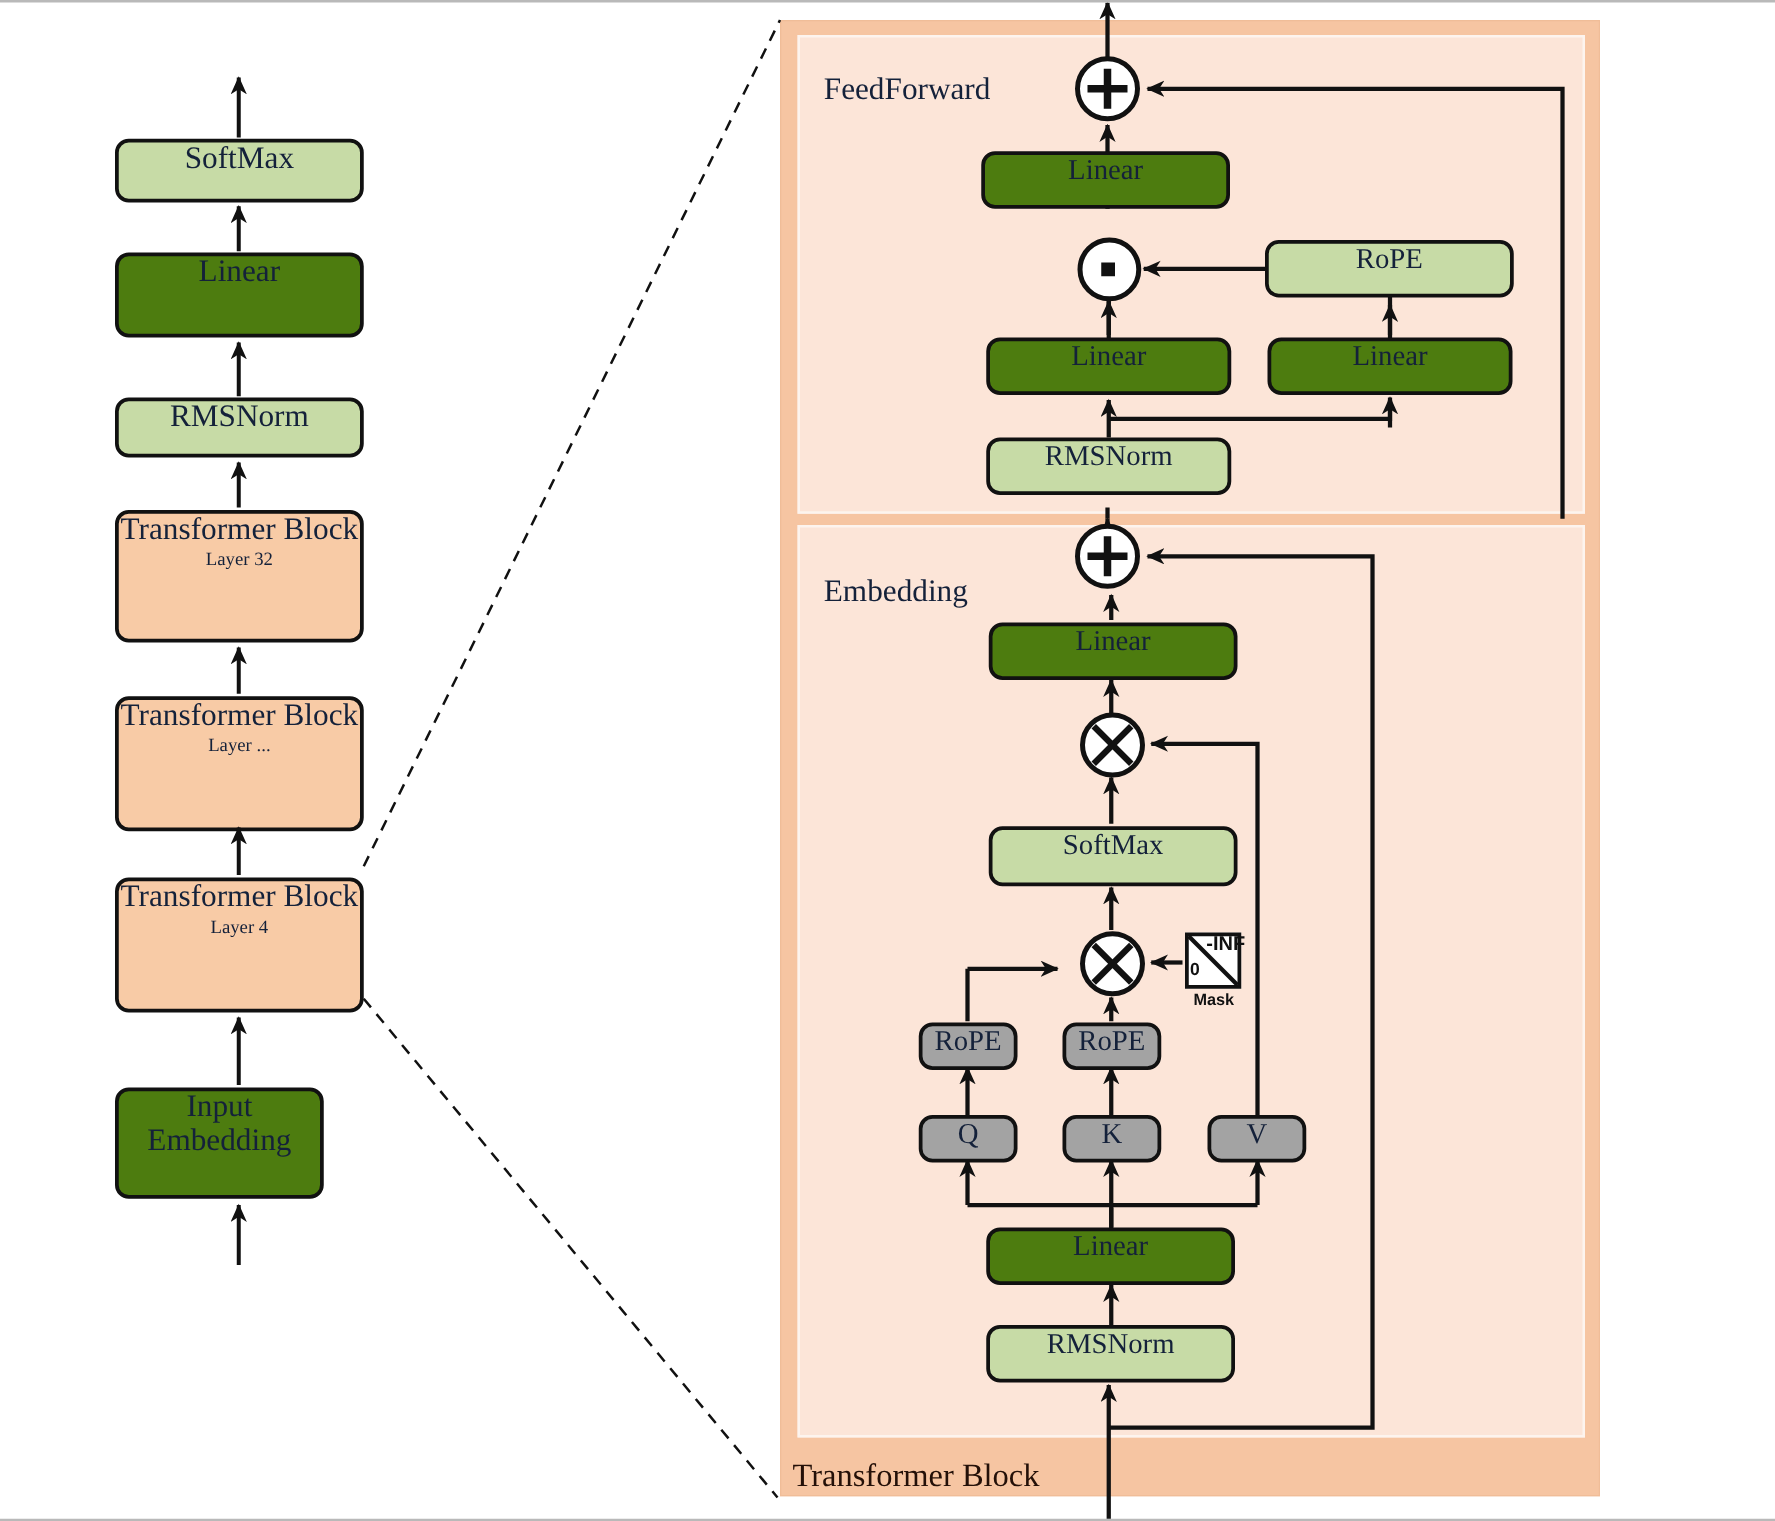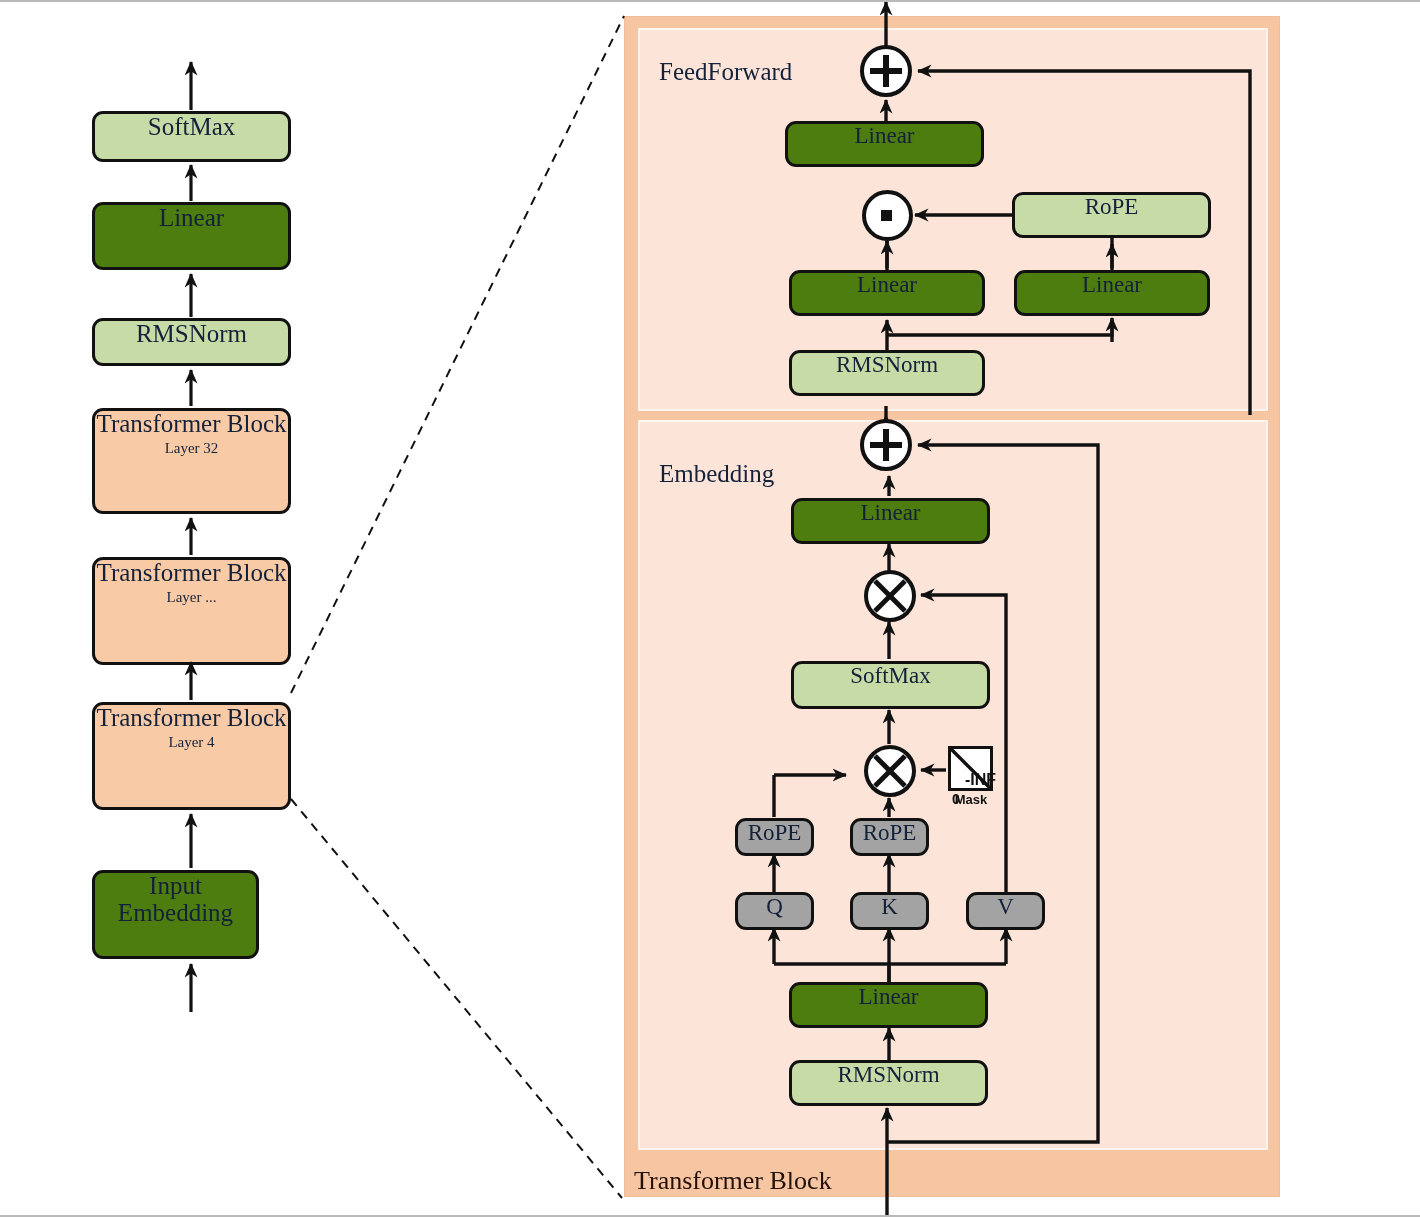--- a/index.html
+++ b/index.html
@@ -17,21 +17,21 @@
   .t-main{font-size:25px;}
   .t-sub{font-size:15px;margin-top:3px;}
   .t-sm{font-size:23px;}
   .panel{position:absolute;box-sizing:border-box;}
   .outerbox{background:#f6c5a2;border:1px solid #f0bd98;}
   .innerbox{background:#fce5d8;border:2px solid #fdf4ee;}
   .sectlabel{position:absolute;font-size:25px;color:#14213a;white-space:nowrap;}
   .blocklabel{position:absolute;font-size:26px;color:#241008;white-space:nowrap;}
   .maskbox{position:absolute;box-sizing:border-box;background:#ffffff;border:3px solid #111;}
   .masklbl{position:absolute;font-family:"Liberation Sans",sans-serif;font-size:16px;
-           font-weight:700;color:#111;white-space:nowrap;margin-top:24px;}
+           font-weight:700;color:#111;white-space:nowrap;}
   .maskcap{position:absolute;font-family:"Liberation Sans",sans-serif;font-size:13px;
            font-weight:700;color:#111;white-space:nowrap;text-align:center;}
   .opc{position:absolute;box-sizing:border-box;background:#fff;border:4px solid #111;
        border-radius:50%;}
 </style>
 </head>
 <body>
 
 <div id="stage">
 

